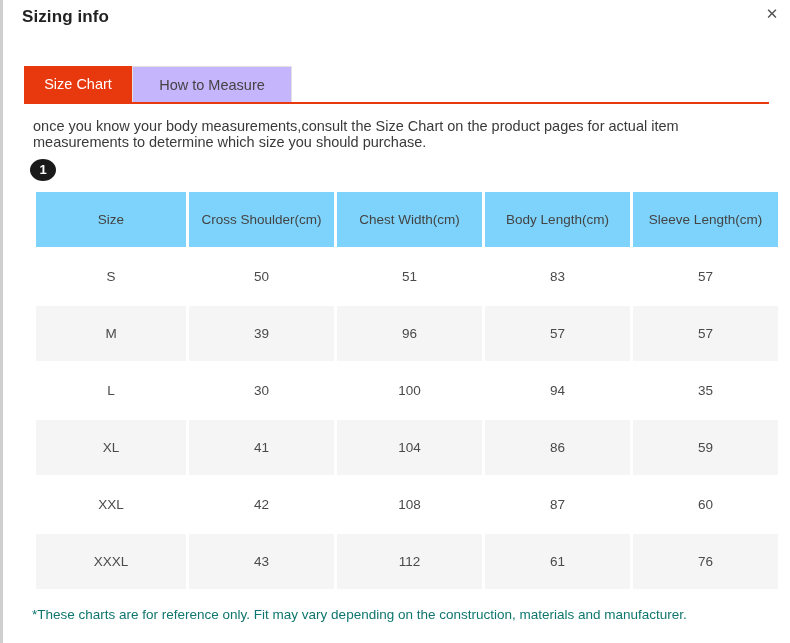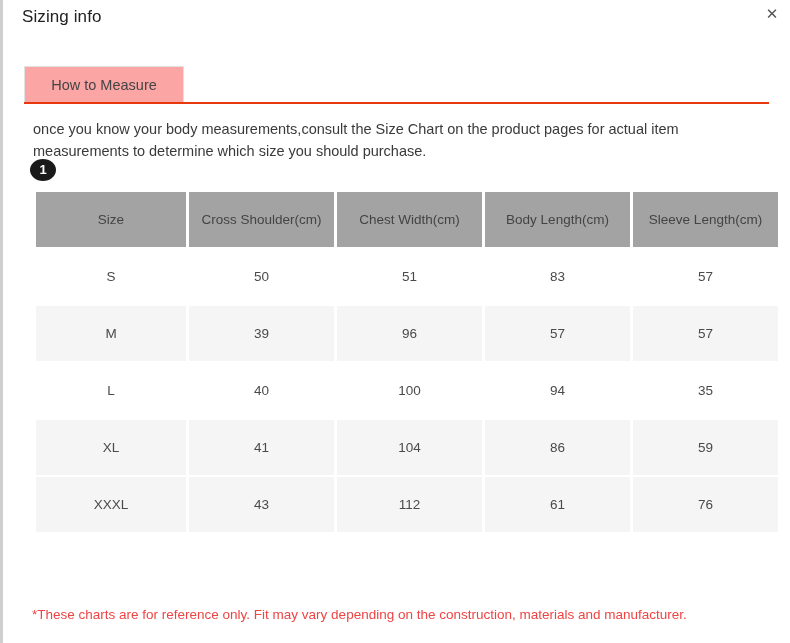--- a/index.html
+++ b/index.html
@@ -41,21 +41,21 @@
   
   .modal-header {
     position: relative;
     height: 46px;
   }
   .modal-title {
     position: absolute;
     left: 19px;
     top: 7px;
     font-size: 17px;
-    font-weight: normal;
+    font-weight: bold;
     color: #222222;
     letter-spacing: 0.1px;
   }
   .close-btn {
     position: absolute;
     right: 6px;
     top: 2px;
     width: 24px;
     height: 24px;
     line-height: 24px;
@@ -93,21 +93,21 @@
     cursor: pointer;
     white-space: nowrap;
     text-align: center;
   }
   .tab.active {
     background: #e8380d;
     color: #ffffff;
     min-width: 108px;
   }
   .tab.inactive {
-    background: #fca5a5;
+    background: #c4b5fd;
     color: #444444;
     border: 1px solid #e2e2e2;
     border-bottom: none;
     min-width: 160px;
   }
   .tab-underline {
     position: absolute;
     left: 21px;
     top: 36px;
     width: 745px;
@@ -115,21 +115,21 @@
     background: #e8380d;
   }
 
   
   .desc {
     position: absolute;
     left: 30px;
     top: 118px;
     width: 700px;
     font-size: 14.5px;
-    line-height: 22px;
+    line-height: 16px;
     color: #3a3a3a;
   }
   .badge {
     position: absolute;
     left: 27px;
     top: 159px;
     width: 26px;
     height: 22px;
     border-radius: 50%;
     background: #1a1a1a;
@@ -153,57 +153,58 @@
   .table th, .table td {
     height: 55px;
     font-size: 13.5px;
     font-weight: normal;
     color: #4a4a4a;
     text-align: center;
     vertical-align: middle;
     padding: 0;
   }
   .table th {
-    background: #a3a3a3;
+    background: #7dd3fc;
     color: #444444;
   }
   .table tr.shaded td {
     background: #f5f5f5;
   }
   .table tr.plain td {
     background: #ffffff;
   }
   .col-size    { width: 150px; }
   .col-generic { width: 145px; }
 
   
   .footer-note {
     position: absolute;
     left: 29px;
     top: 607px;
     width: 740px;
     font-size: 13.5px;
-    color: #ef4444;
+    color: #0f766e;
     white-space: nowrap;
   }
 </style>
 </head>
 <body>
 
 <div class="left-edge"></div>
 
 <div class="modal">
 
   <div class="modal-header">
     <div class="modal-title">Sizing info</div>
     <button class="close-btn">✕</button>
   </div>
 
   <div class="tabs-wrap">
     <div class="tabs">
+      <div class="tab active">Size Chart</div>
       <div class="tab inactive">How to Measure</div>
     </div>
     <div class="tab-underline"></div>
   </div>
 
   <div class="desc">once you know your body measurements,consult the Size Chart on the product pages for actual item measurements to determine which size you should purchase.</div>
   <div class="badge">1</div>
 
   <table class="table">
     <colgroup>
@@ -232,32 +233,39 @@
       </tr>
       <tr class="shaded">
         <td>M</td>
         <td>39</td>
         <td>96</td>
         <td>57</td>
         <td>57</td>
       </tr>
       <tr class="plain">
         <td>L</td>
-        <td>40</td>
+        <td>30</td>
         <td>100</td>
         <td>94</td>
         <td>35</td>
       </tr>
       <tr class="shaded">
         <td>XL</td>
         <td>41</td>
         <td>104</td>
         <td>86</td>
         <td>59</td>
       </tr>
+      <tr class="plain">
+        <td>XXL</td>
+        <td>42</td>
+        <td>108</td>
+        <td>87</td>
+        <td>60</td>
+      </tr>
       <tr class="shaded">
         <td>XXXL</td>
         <td>43</td>
         <td>112</td>
         <td>61</td>
         <td>76</td>
       </tr>
     </tbody>
   </table>
 

